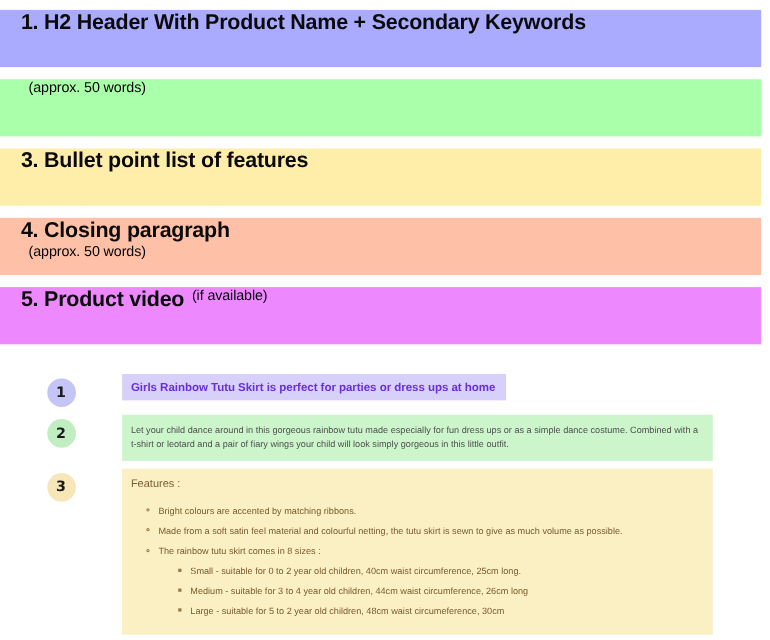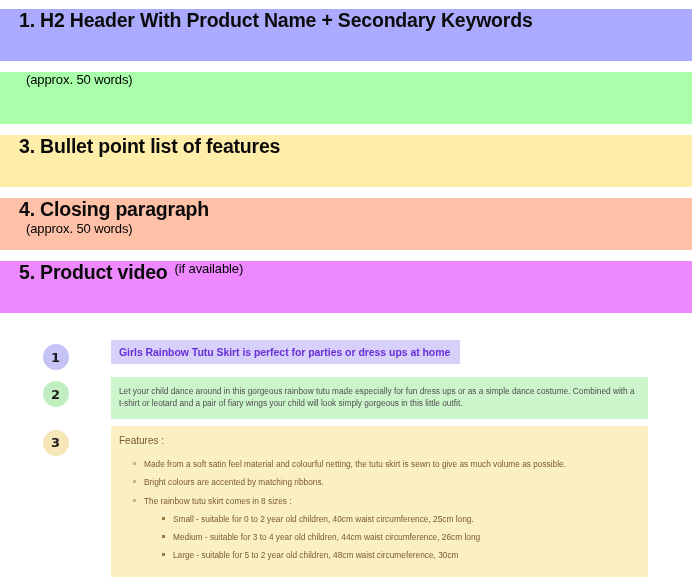--- a/index.html
+++ b/index.html
@@ -213,22 +213,22 @@
   </div>
 
   <div class="ex-row" style="margin-bottom:7px;">
     <div class="badge-col">
       <div class="badge" id="badge-3" style="background-color: rgb(247, 231, 184);">3</div>
     </div>
     <div class="ex-body">
       <div class="block block-3" id="block-3" style="background-color: rgb(251, 239, 196);">
         <p class="feat-label">Features :</p>
         <ul class="bullets">
+          <li>Bright colours are accented by matching ribbons.</li>
           <li>Made from a soft satin feel material and colourful netting, the tutu skirt is sewn to give as much volume as possible.</li>
-          <li>Bright colours are accented by matching ribbons.</li>
           <li>
             <span>The rainbow tutu skirt comes in 8 sizes  :</span>
             <ul class="subbullets">
               <li>Small - suitable for 0 to 2 year old children, 40cm waist circumference, 25cm long.</li>
               <li>Medium - suitable for 3 to 4 year old children, 44cm waist circumference, 26cm long</li>
               <li>Large - suitable for 5 to 2 year old children, 48cm waist circumeference, 30cm</li>
             </ul>
           </li>
         </ul>
       </div>

